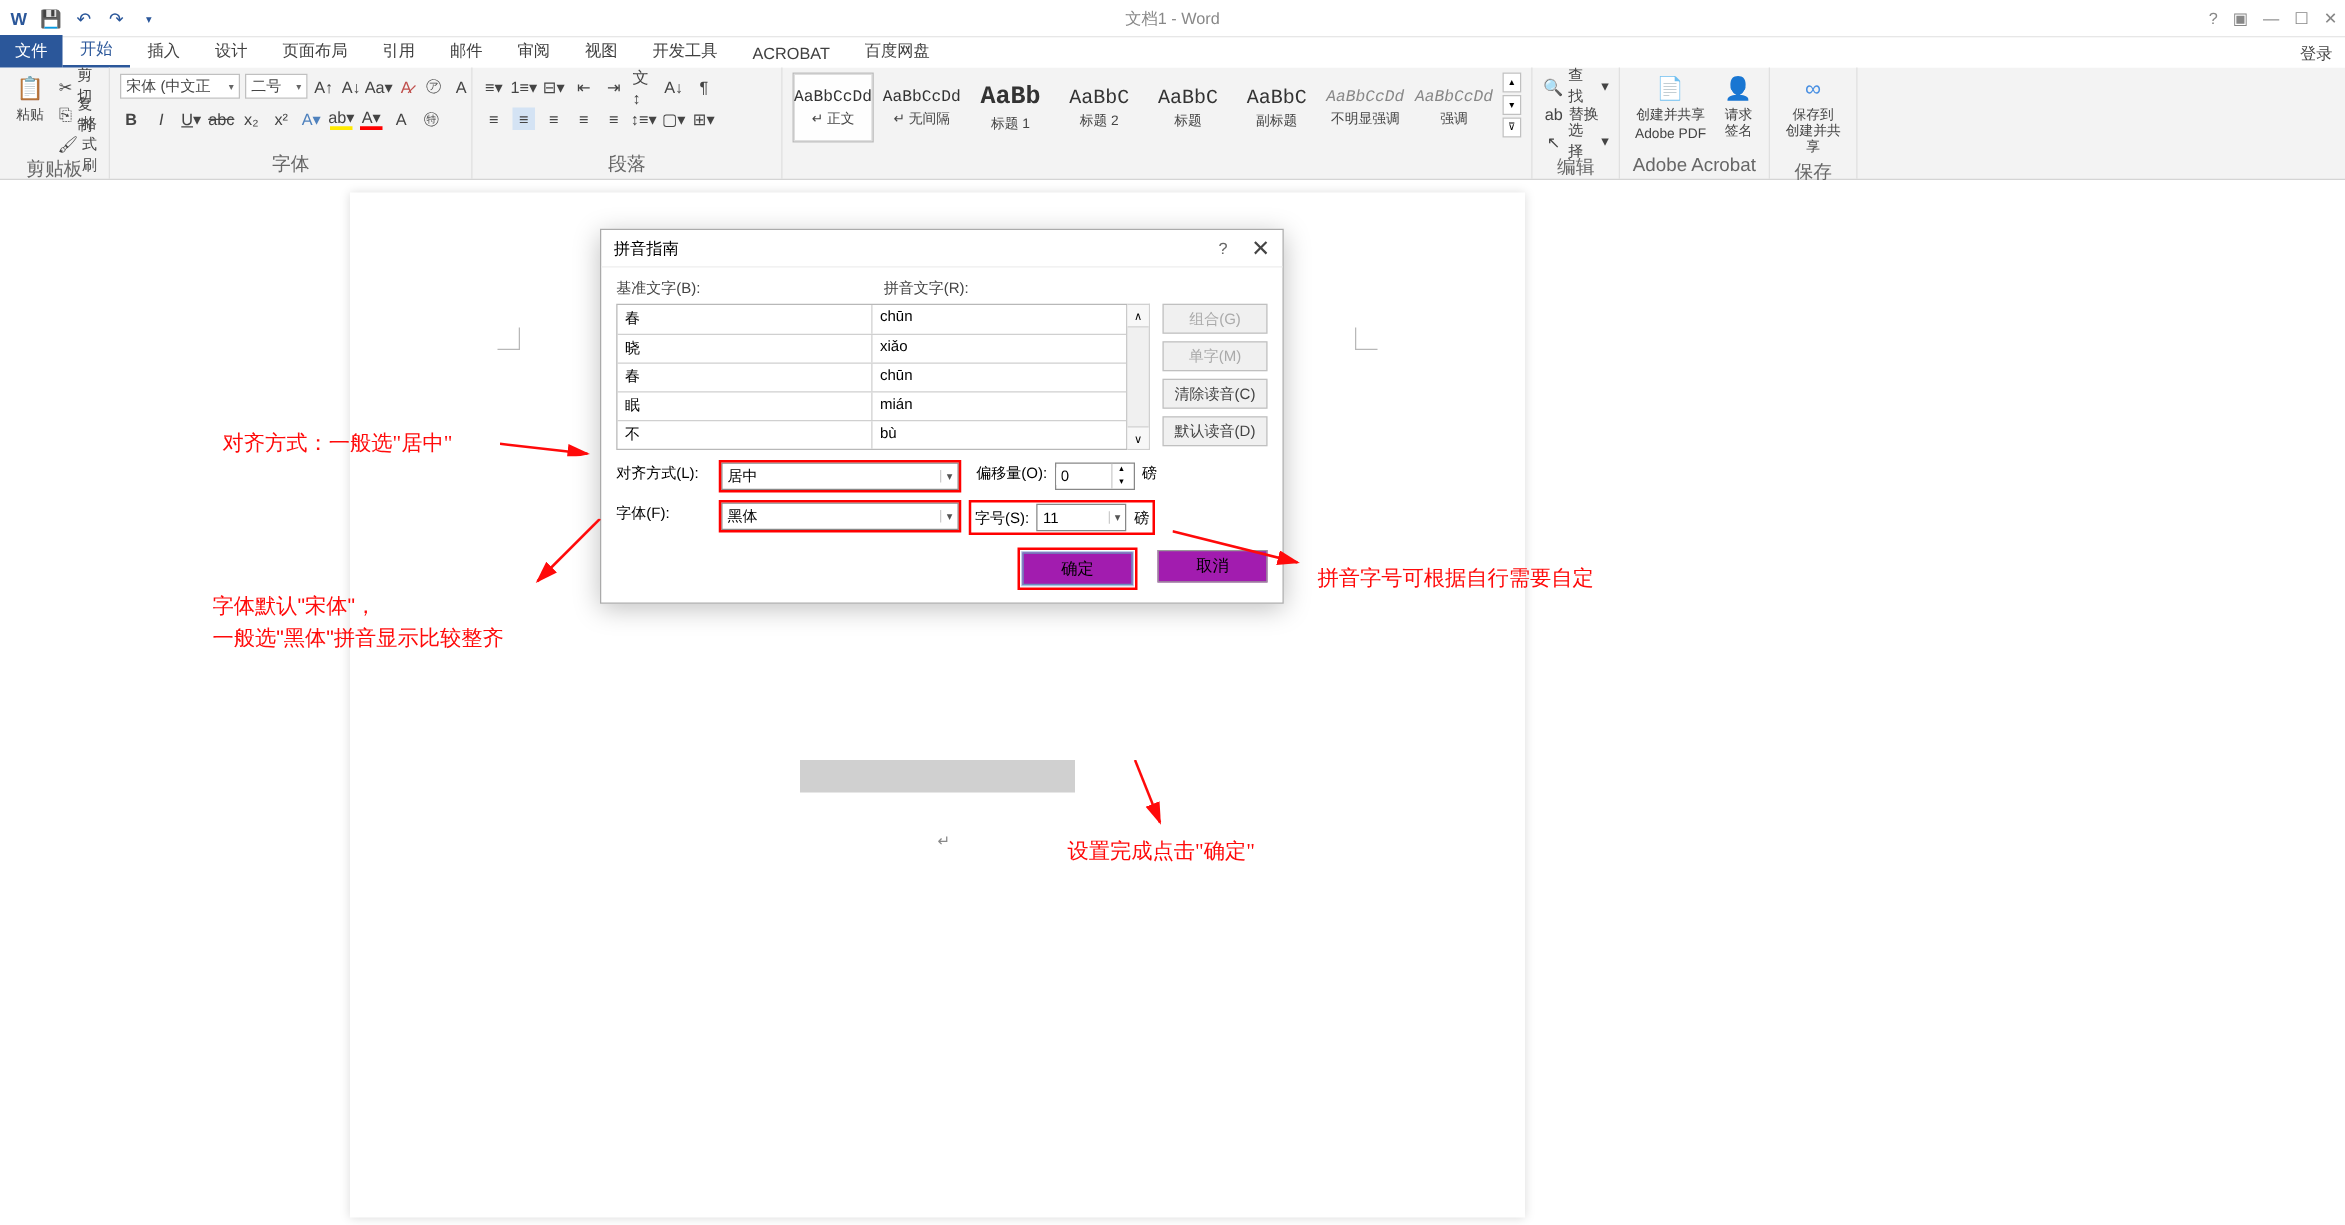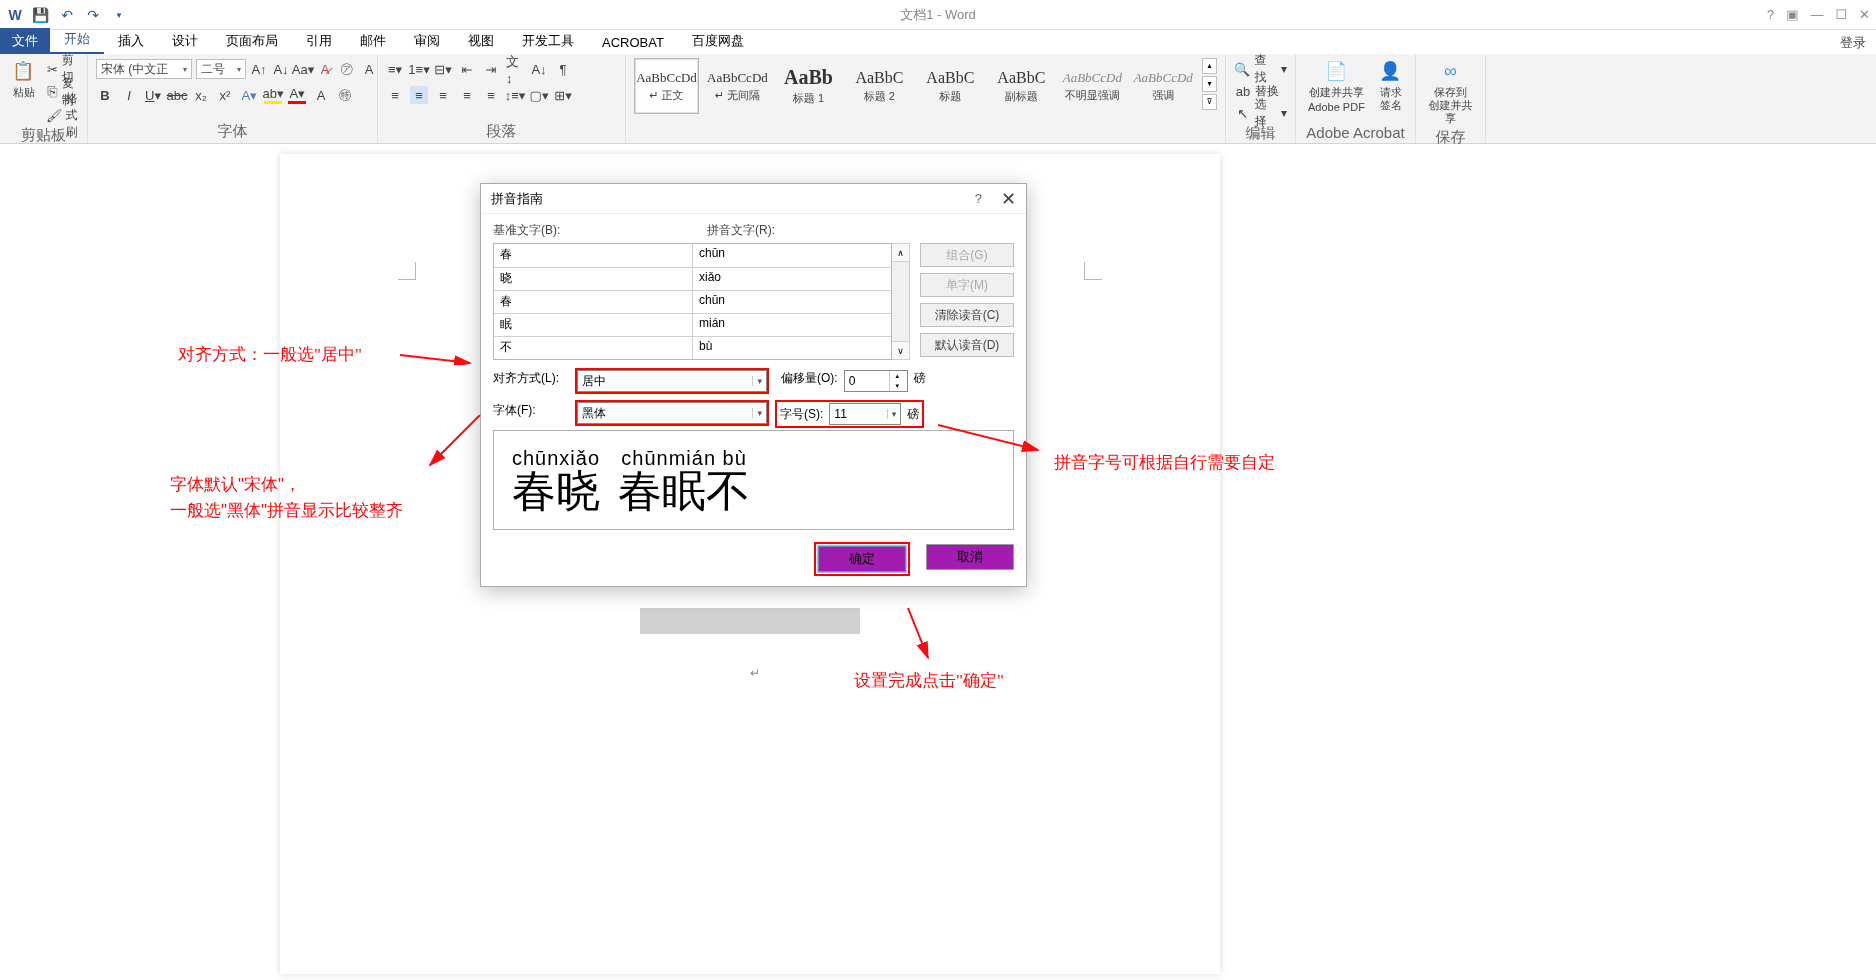--- a/index.html
+++ b/index.html
@@ -9,38 +9,38 @@
 .titlebar { height: 30px; background: #fff; display: flex; align-items: center; position: relative; border-bottom: 1px solid #e0e0e0;}
 .titlebar .qat { display: flex; gap: 4px; padding-left: 4px; }
 .titlebar .qat .qbtn { width: 22px; height: 22px; display: flex; align-items: center; justify-content: center; font-size: 14px; color: #2b579a;}
 .titlebar .doc-title { position: absolute; left: 50%; transform: translateX(-50%); font-size: 13px; color: #888; }
 .titlebar .winctl { position: absolute; right: 6px; display: flex; gap: 12px; font-size: 13px; color: #888; align-items: center;}
 .titlebar .winctl span { cursor: default; }
 
 
 .ribbon-tabs { height: 24px; display: flex; align-items: flex-end; padding-left: 0; font-size: 13px; background: #fff; position: relative;}
 .ribbon-tabs .file-tab { background: #2b579a; color: #fff; padding: 4px 12px; }
-.ribbon-tabs .tab { padding: 4px 14px; color: #000000; cursor: default;}
+.ribbon-tabs .tab { padding: 4px 14px; color: #404040; cursor: default;}
 .ribbon-tabs .tab.active { color: #2b579a; border-bottom: 2px solid #2b579a; }
 .ribbon-tabs .login { position: absolute; right: 10px; color: #444; font-size: 13px; top: 4px;}
 
 
 .ribbon { height: 90px; background: #f3f3f3; border-bottom: 1px solid #d4d4d4; display: flex; }
 .group { border-right: 1px solid #e0e0e0; padding: 4px 8px 0 8px; display: flex; flex-direction: column; justify-content: space-between; position: relative;}
 .group-label { font-size: 15px; color: #666; text-align: center; padding-bottom: 2px; position: relative;}
 .grp-body { flex: 1; display: flex; align-items: flex-start; gap: 6px; }
 .vbtn { display: flex; flex-direction: column; align-items: center; font-size: 11px; color: #444; gap: 2px; padding: 2px 4px; text-align: center; line-height: 1.2;}
 .vbtn .ic { width: 24px; height: 24px; display: flex; align-items: center; justify-content: center; font-size: 18px; color: #2b579a;}
 .srow { display: flex; align-items: center; gap: 3px; font-size: 12px; color: #444; height: 22px;}
 .srow .ic { width: 18px; height: 18px; display: inline-flex; align-items: center; justify-content: center; font-size: 13px;}
 .combo { border: 1px solid #c0c0c0; background: #fff; font-size: 12px; padding: 1px 4px; height: 20px; display: inline-flex; align-items: center; justify-content: space-between;}
 .combo .arr { font-size: 8px; color: #666; margin-left: 4px;}
 .style-item { width: 68px; height: 56px; border: 1px solid transparent; display: flex; flex-direction: column; align-items: center; justify-content: center; font-size: 11px; color: #444; cursor: default;}
 .style-item.sel { border: 1px solid #b8b8b8; background: #fefefe; box-shadow: inset 0 0 0 1px #dedede;}
-.style-item .sample { font-size: 13px; color: #333; margin-bottom: 2px; font-family: Liberation Serif, serif;}
+.style-item .sample { font-size: 13px; color: #333; margin-bottom: 2px; font-family: Liberation Mono, monospace;}
 .style-scroll { width: 16px; display: flex; flex-direction: column; justify-content: center; gap: 2px;}
 .style-scroll div { border: 1px solid #c0c0c0; height: 16px; font-size: 8px; text-align: center; line-height: 14px; background: #fff;}
 
 
 .doc-area { position: absolute; top: 144px; left: 0; right: 0; bottom: 0; background: #fff; }
 .page { position: absolute; left: 280px; top: 10px; width: 940px; height: 820px; background: #fff; box-shadow: 0 0 8px rgba(0,0,0,0.15); }
 .page .corner-tl { position: absolute; left: 118px; top: 108px; width: 18px; height: 18px; border-left: 1px solid #b8b8b8; border-top: 1px solid #b8b8b8; transform: rotate(180deg);}
 .page .corner-tr { position: absolute; right: 118px; top: 108px; width: 18px; height: 18px; border-right: 1px solid #b8b8b8; border-top: 1px solid #b8b8b8; transform: rotate(180deg);}
 .page .sel-remnant { position: absolute; left: 360px; top: 454px; width: 220px; height: 26px; background: #d0d0d0; }
 .page .dot { position: absolute; left: 470px; top: 512px; color: #888; font-size: 12px;}
@@ -55,21 +55,21 @@
 .hdr-row .hcol { font-size: 12px; color: #444; }
 .grid-wrap { display: flex; margin-top: 4px;}
 .grid-tbl { flex: 1; border: 1px solid #b8b8b8; }
 .grid-tbl .grow { display: flex; height: 23px; }
 .grid-tbl .grow + .grow { border-top: 1px solid #d0d0d0;}
 .grid-tbl .gcell { flex: 1; padding: 2px 6px; font-size: 12px; border-right: 1px solid #d0d0d0;}
 .grid-tbl .gcell:last-child { border-right: none;}
 .vscroll { width: 18px; border: 1px solid #d0d0d0; border-left: none; display: flex; flex-direction: column; justify-content: space-between; background: #f0f0f0;}
 .vscroll .sb { height: 18px; text-align: center; font-size: 9px; line-height: 18px; background: #f8f8f8; border-bottom: 1px solid #d0d0d0;}
 .vscroll .sb.bot { border-bottom: none; border-top: 1px solid #d0d0d0;}
-.side-btns { width: 94px; margin-left: 10px; display: flex; flex-direction: column; gap: 6px;}
+.side-btns { width: 84px; margin-left: 10px; display: flex; flex-direction: column; gap: 6px;}
 .side-btns button { height: 24px; border: 1px solid #c0c0c0; background: #f0f0f0; font-size: 12px; color: #444;}
 .side-btns button:disabled { color: #aaa; }
 .form-row { display: flex; align-items: flex-start; margin-top: 10px; gap: 6px; font-size: 12px;}
 .form-row label { width: 78px; }
 .form-row .cbo { border: 1px solid #888; height: 22px; display: flex; align-items: center; padding: 0 4px; background: #fff; justify-content: space-between;}
 .form-row .cbo .arr { border-left: 1px solid #ccc; padding-left: 4px; font-size: 9px; color: #555;}
 .form-row .spn { border: 1px solid #888; height: 22px; width: 64px; display: flex; align-items: center; background: #fff;}
 .form-row .spn input { border: none; width: 44px; padding: 0 4px; font-size: 12px;}
 .form-row .spn .sbtns { width: 16px; display: flex; flex-direction: column; border-left: 1px solid #ccc;}
 .form-row .spn .sbtns div { height: 10px; font-size: 7px; text-align: center; line-height: 10px;}
@@ -383,30 +383,20 @@
       <span class="red-box" style="display:inline-flex;align-items:center;gap:6px;padding:1px 3px;margin-left:4px">
         <label style="width:auto">字号(S):</label>
         <div class="cbo" style="width:72px">
             <span>11</span>
             <span class="arr">▾</span>
           </div>
         <span>磅</span>
       </span>
     </div>
 
-    <div class="preview">
-      <div class="pinyin-block">
-        <div class="py">chūnxiǎo</div>
-        <div class="hz">春晓</div>
-      </div>
-      <div class="pinyin-block">
-        <div class="py">chūnmián bù</div>
-        <div class="hz">春眠不</div>
-      </div>
-    </div>
 
     <div class="dlg-btns">
       <span class="red-box" style="padding:2px"><button class="primary">确定</button></span>
       <button>取消</button>
     </div>
   </div>
 </div>
 
 <div class="anno" style="left:178px;top:342px">对齐方式：一般选"居中"</div>
 <div class="anno" style="left:170px;top:472px">

